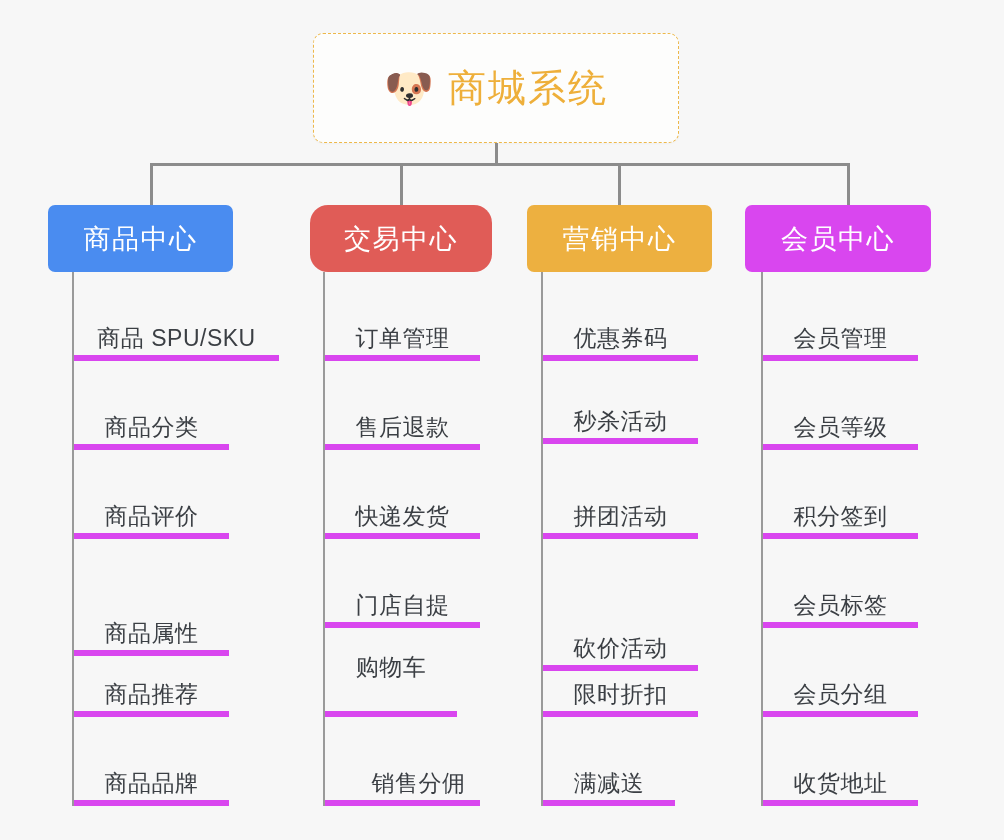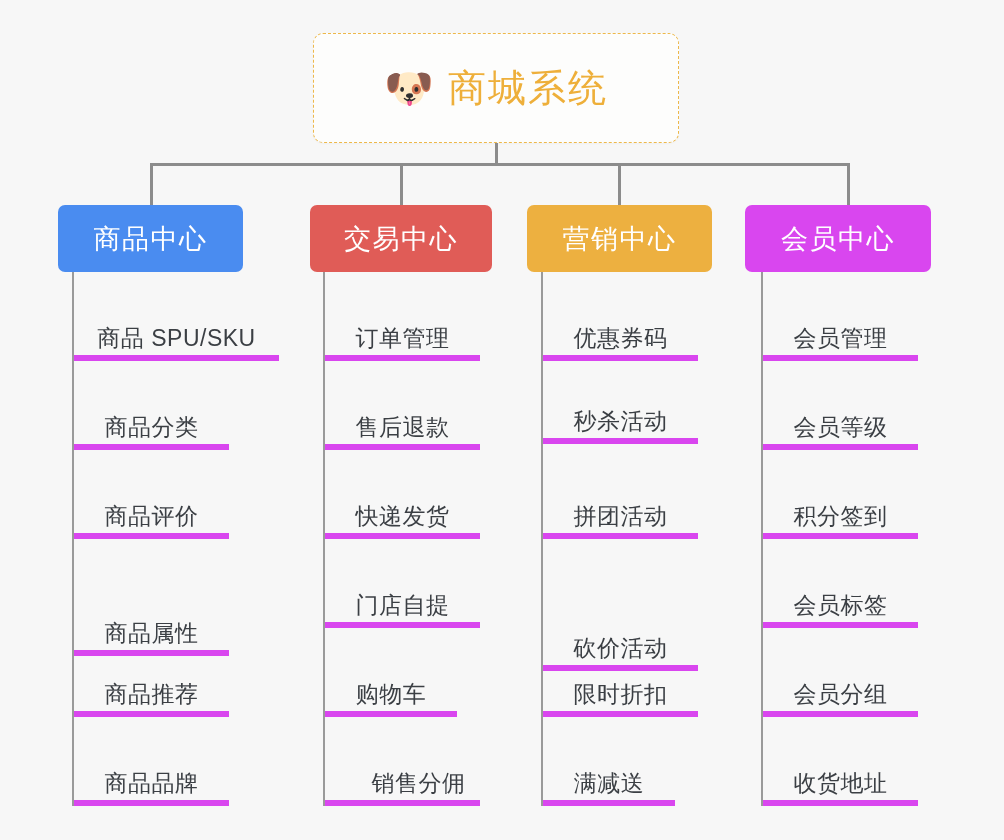--- a/index.html
+++ b/index.html
@@ -116,24 +116,24 @@
     <span class="root-title">商城系统</span>
   </div>
 
   <div class="conn conn-v" style="left:495px; top:143px; height:22px;"></div>
   <div class="conn conn-h" style="left:150px; top:163px; width:700px;"></div>
   <div class="conn conn-v" style="left:150px; top:163px; height:42px;"></div>
   <div class="conn conn-v" style="left:400px; top:163px; height:42px;"></div>
   <div class="conn conn-v" style="left:618px; top:163px; height:42px;"></div>
   <div class="conn conn-v" style="left:847px; top:163px; height:42px;"></div>
 
-  <div class="cat-box" style="left:58px; width:185px; background:#4a8cf0;">
+  <div class="cat-box" style="left:48px; width:185px; background:#4a8cf0;">
     <span>商品中心</span>
   </div>
-  <div class="cat-box" style="left:310px; width:182px; background:#e05c57;">
+  <div class="cat-box" style="left:310px; width:182px; background:#e05c57;border-radius:18px;">
     <span>交易中心</span>
   </div>
   <div class="cat-box" style="left:527px; width:185px; background:#edb040;">
     <span>营销中心</span>
   </div>
   <div class="cat-box" style="left:745px; width:186px; background:#d946ef;">
     <span>会员中心</span>
   </div>
 
   <div class="leaf-col" style="left:72px;">
@@ -165,21 +165,21 @@
     </div>
     <div class="leaf-item" style="top:89px; width:155px;">
       <span class="leaf-label">售后退款</span>
     </div>
     <div class="leaf-item" style="top:178px; width:155px;">
       <span class="leaf-label">快递发货</span>
     </div>
     <div class="leaf-item" style="top:267px; width:155px;">
       <span class="leaf-label">门店自提</span>
     </div>
-    <div class="leaf-item" style="top:356px; width:132px;">
+    <div class="leaf-item" style="top:356px; width:132px;align-items:center;">
       <span class="leaf-label">购物车</span>
     </div>
     <div class="leaf-item" style="top:445px; width:155px;padding-left:32px;">
       <span class="leaf-label">销售分佣</span>
     </div>
   </div>
 
   <div class="leaf-col" style="left:541px;">
     <div class="leaf-spine" style="height:534px;"></div>
     <div class="leaf-item" style="top:0px; width:155px;">

